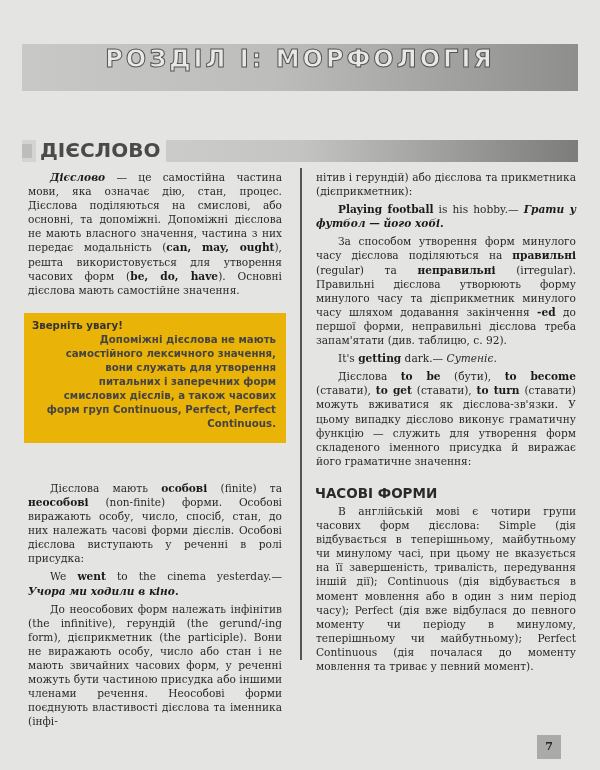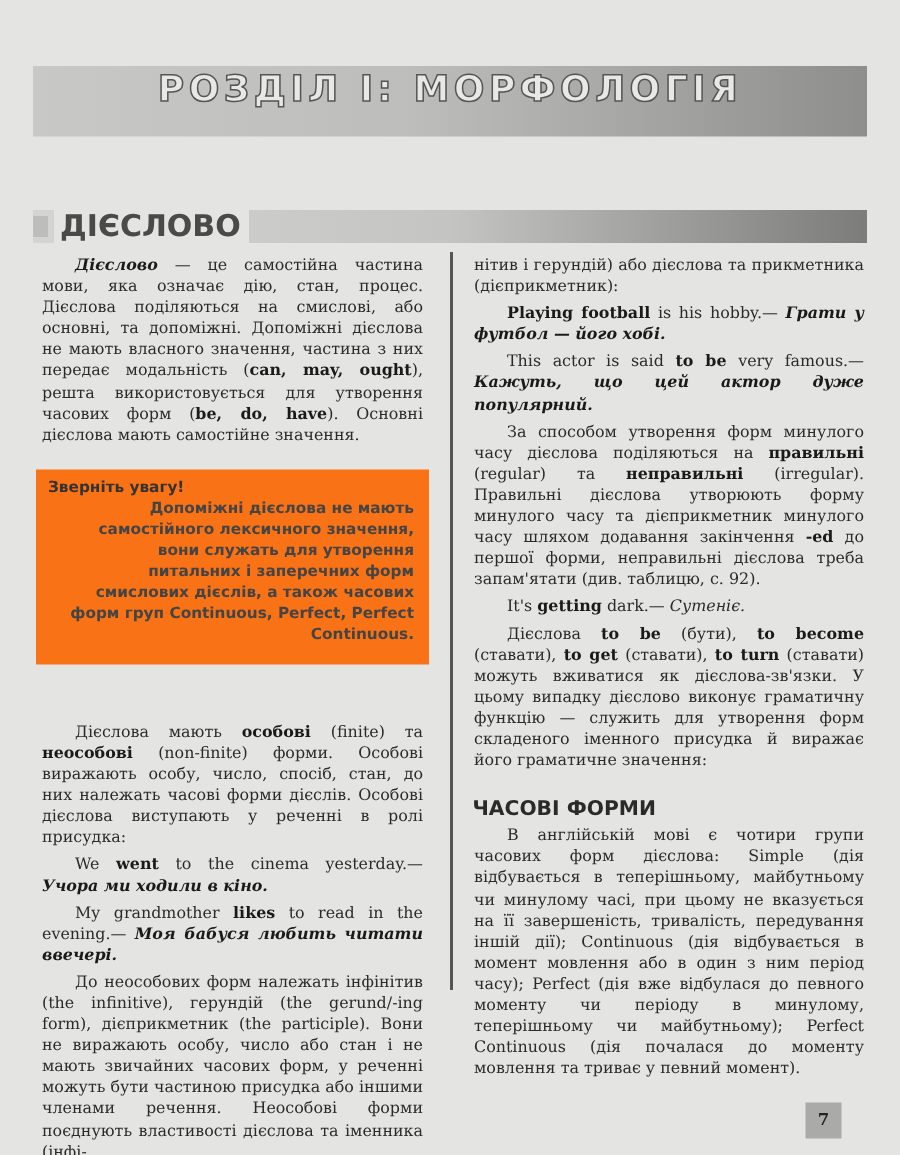--- a/index.html
+++ b/index.html
@@ -41,21 +41,21 @@
   .col-left { left: 24px; top: 166px; width: 262px; }
   .col-right { left: 312px; top: 166px; width: 268px; }
   .divider {
     position: absolute; left: 300px; top: 168px; width: 1.5px; height: 492px; background: #555;
   }
   p { margin: 4px; text-indent: 22px; }
   p.noind { text-indent: 0; }
   b { font-weight: bold; color: #1a1a1a; }
   i { font-style: italic; }
   .note {
-    margin: 16px 0 0 0; padding: 6px 10px 12px 8px; background: #f97316;
+    margin: 16px 0 0 0; padding: 6px 10px 12px 8px; background: #eab308;
     font-family: "DejaVu Sans", sans-serif; font-size: 10.2px; line-height: 14px;
   }
   .note-title { font-weight: bold; color: #333; }
   .note-body { padding-left: 10px; color: #444; text-align: right; font-weight: bold; }
   .gap { height: 34px; }
   .subhead {
     font-family: "DejaVu Sans", sans-serif; font-weight: bold; font-size: 13.5px;
     margin: 18px 0 4px 3px; color: #2a2a2a;
   }
   .page-num {
@@ -81,30 +81,28 @@
 
   <div class="note">
     <div class="note-title">Зверніть увагу!</div>
     <div class="note-body">Допоміжні дієслова не мають самостійного лексичного значення, вони служать для утворення питальних і заперечних форм смислових дієслів, а також часових форм груп Continuous, Perfect, Perfect Continuous.</div>
   </div>
 
   <div class="gap"></div>
 
   <p><span>Дієслова мають </span><b>особові</b><span> (finite) та </span><b>неособові</b><span> (non-finite) форми. Особові виражають особу, число, спосіб, стан, до них належать часові форми дієслів. Особові дієслова виступають у реченні в ролі присудка:</span></p>
   <p><span>We </span><b>went</b><span> to the cinema yesterday.— </span><i><b>Учора ми ходили в кіно.</b></i></p>
-  <p><span>My grandmother </span><b>likes</b><span> to read in the evening.— </span><i><b>Моя бабуся любить читати ввечері.</b></i></p>
   <p>До неособових форм належать інфінітив (the infinitive), герундій (the gerund/-ing form), дієприкметник (the participle). Вони не виражають особу, число або стан і не мають звичайних часових форм, у реченні можуть бути частиною присудка або іншими членами речення. Неособові форми поєднують властивості дієслова та іменника (інфі-</p>
 </div>
 
 <div class="divider"></div>
 
 <div class="col col-right">
   <p class="noind">нітив і герундій) або дієслова та прикметника (дієприкметник):</p>
   <p><b>Playing football</b><span> is his hobby.— </span><i><b>Грати у футбол — його хобі.</b></i></p>
-  <p><span>This actor is said </span><b>to be</b><span> very famous.— </span><i><b>Кажуть, що цей актор дуже популярний.</b></i></p>
   <p><span>За способом утворення форм минулого часу дієслова поділяються на </span><b>правильні</b><span> (regular) та </span><b>неправильні</b><span> (irregular). Правильні дієслова утворюють форму минулого часу та дієприкметник минулого часу шляхом додавання закінчення </span><b>-ed</b><span> до першої форми, неправильні дієслова треба запам'ятати (див. таблицю, с. 92).</span></p>
   <p><span>It's </span><b>getting</b><span> dark.— </span><i>Сутеніє.</i></p>
   <p><span>Дієслова </span><b>to be</b><span> (бути), </span><b>to become</b><span> (ставати), </span><b>to get</b><span> (ставати), </span><b>to turn</b><span> (ставати) можуть вживатися як дієслова-зв'язки. У цьому випадку дієслово виконує граматичну функцію — служить для утворення форм складеного іменного присудка й виражає його граматичне значення:</span></p>
 
   <div class="subhead">ЧАСОВІ ФОРМИ</div>
   <p>В англійській мові є чотири групи часових форм дієслова: Simple (дія відбувається в теперішньому, майбутньому чи минулому часі, при цьому не вказується на її завершеність, тривалість, передування іншій дії); Continuous (дія відбувається в момент мовлення або в один з ним період часу); Perfect (дія вже відбулася до певного моменту чи періоду в минулому, теперішньому чи майбутньому); Perfect Continuous (дія почалася до моменту мовлення та триває у певний момент).</p>
 </div>
 
 <div class="page-num">7</div>
 

